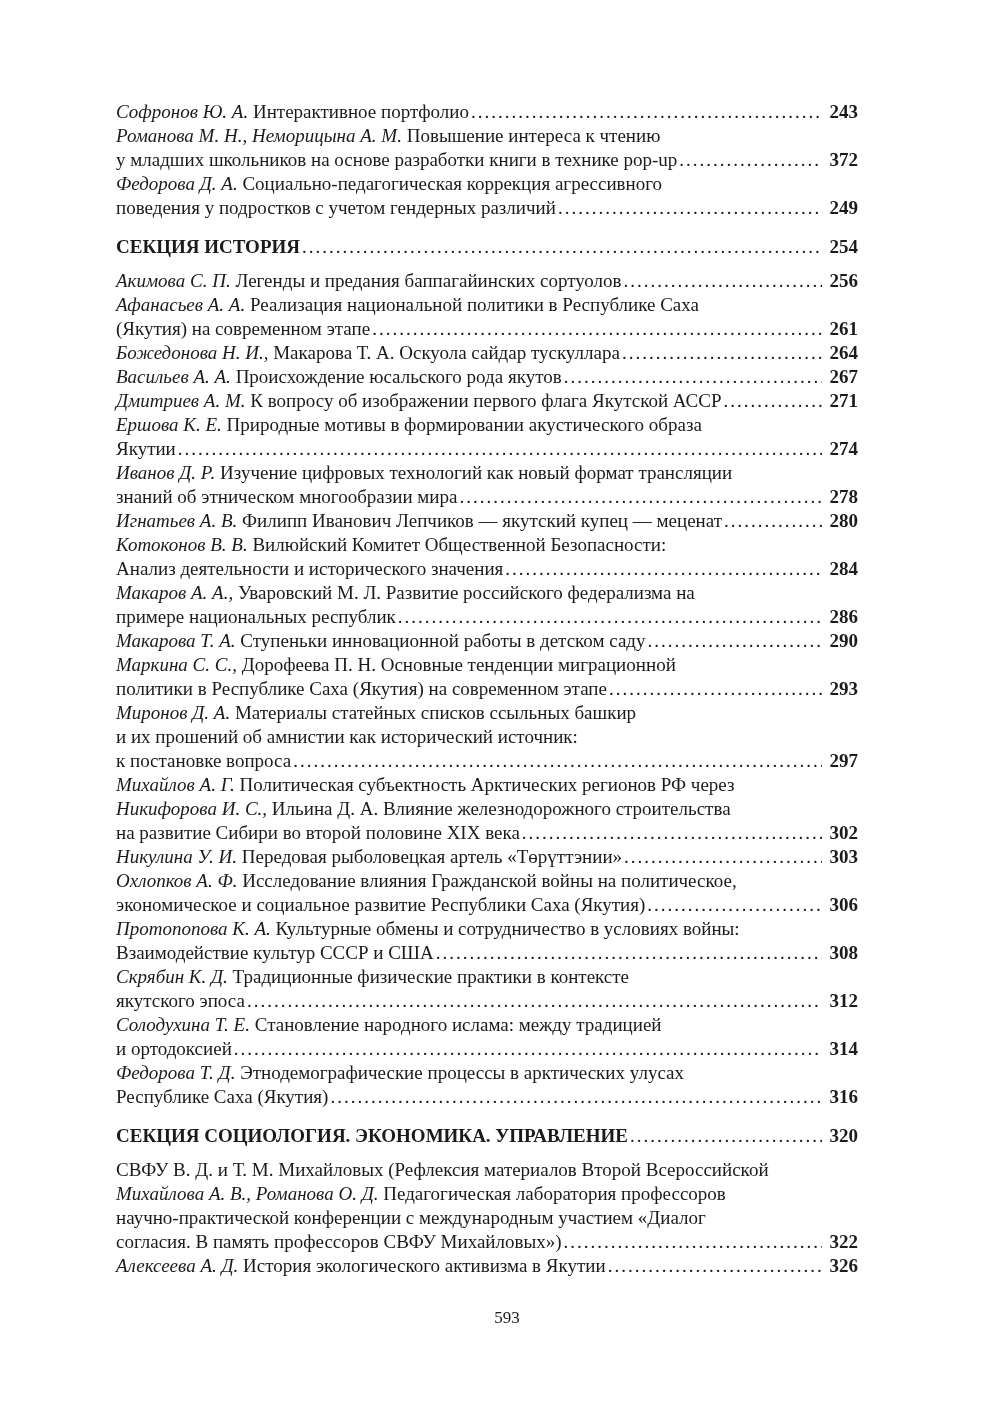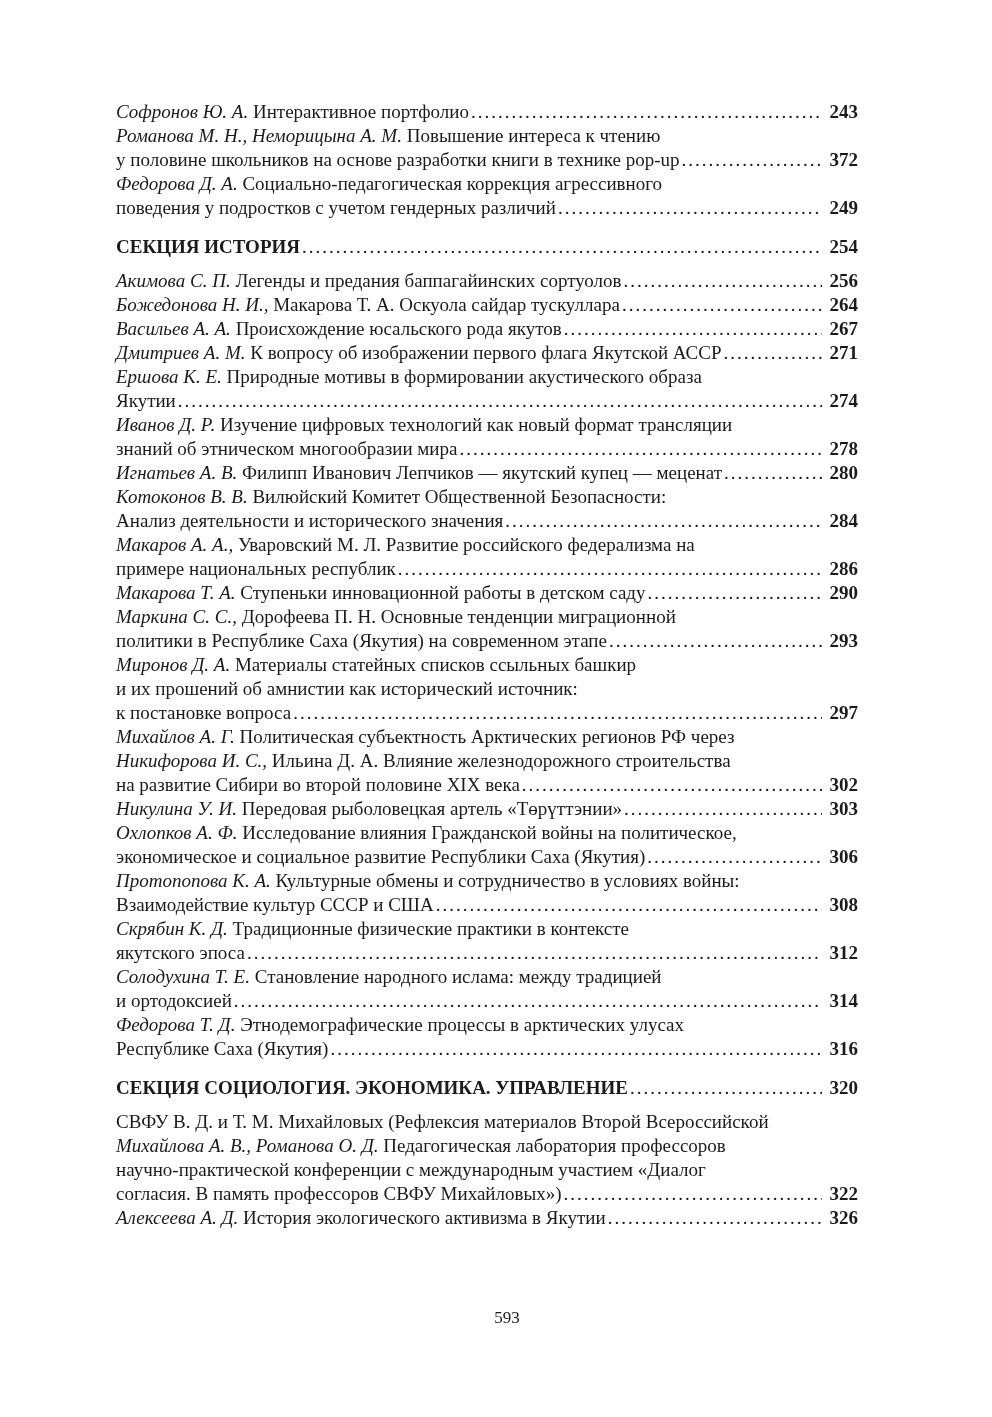--- a/index.html
+++ b/index.html
@@ -74,21 +74,21 @@
       <div class="entry">
         <div class="row">
           <span class="txt"><i>Софронов Ю. А.</i> Интерактивное портфолио</span>
           <span class="dotfill"></span>
           <span class="pg">243</span>
         </div>
       </div>
       <div class="entry">
         <div class="line"><i>Романова М. Н., Неморицына А. М.</i> Повышение интереса к чтению</div>
         <div class="row">
-          <span class="txt">у половине школьников на основе разработки книги в технике pop-up</span>
+          <span class="txt">у младших школьников на основе разработки книги в технике pop-up</span>
           <span class="dotfill"></span>
           <span class="pg">372</span>
         </div>
       </div>
       <div class="entry">
         <div class="line"><i>Федорова Д. А.</i> Социально-педагогическая коррекция агрессивного</div>
         <div class="row">
           <span class="txt">поведения у подростков с учетом гендерных различий</span>
           <span class="dotfill"></span>
           <span class="pg">249</span>
@@ -99,20 +99,28 @@
           <span class="txt">СЕКЦИЯ ИСТОРИЯ</span>
           <span class="dotfill"></span>
           <span class="pg">254</span>
         </div>
       </div>
       <div class="entry">
         <div class="row">
           <span class="txt"><i>Акимова С. П.</i> Легенды и предания баппагайинских сортуолов</span>
           <span class="dotfill"></span>
           <span class="pg">256</span>
+        </div>
+      </div>
+      <div class="entry">
+        <div class="line"><i>Афанасьев А. А.</i> Реализация национальной политики в Республике Саха</div>
+        <div class="row">
+          <span class="txt">(Якутия) на современном этапе</span>
+          <span class="dotfill"></span>
+          <span class="pg">261</span>
         </div>
       </div>
       <div class="entry">
         <div class="row">
           <span class="txt"><i>Божедонова Н. И.,</i> Макарова Т. А. Оскуола сайдар тускуллара</span>
           <span class="dotfill"></span>
           <span class="pg">264</span>
         </div>
       </div>
       <div class="entry">

